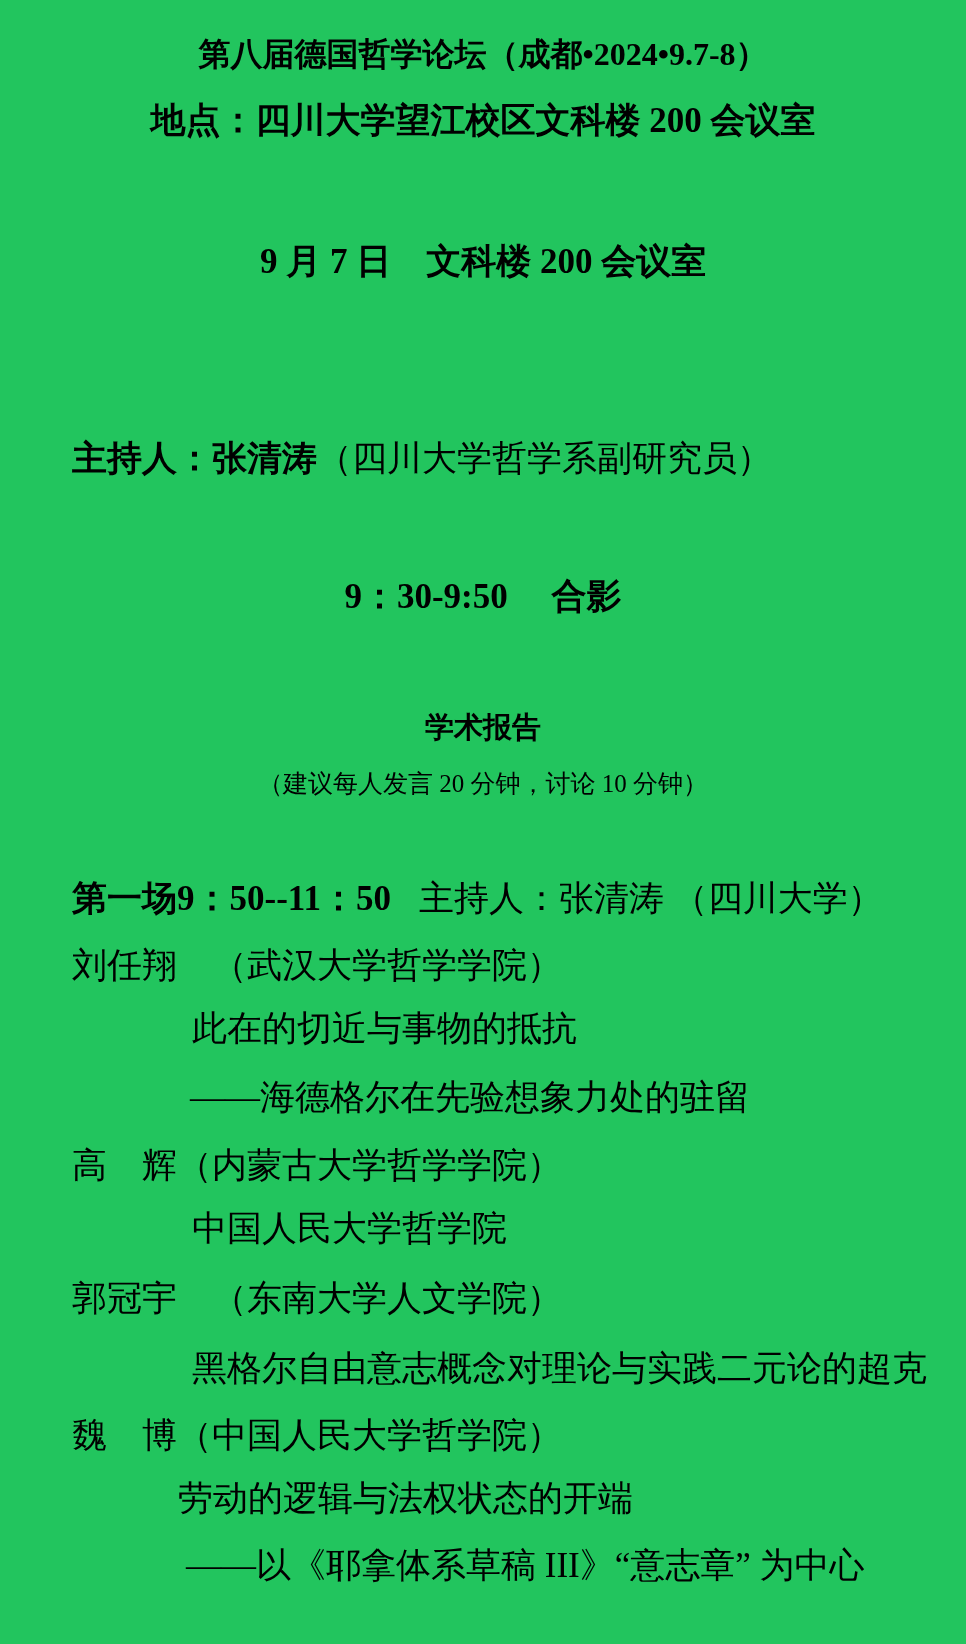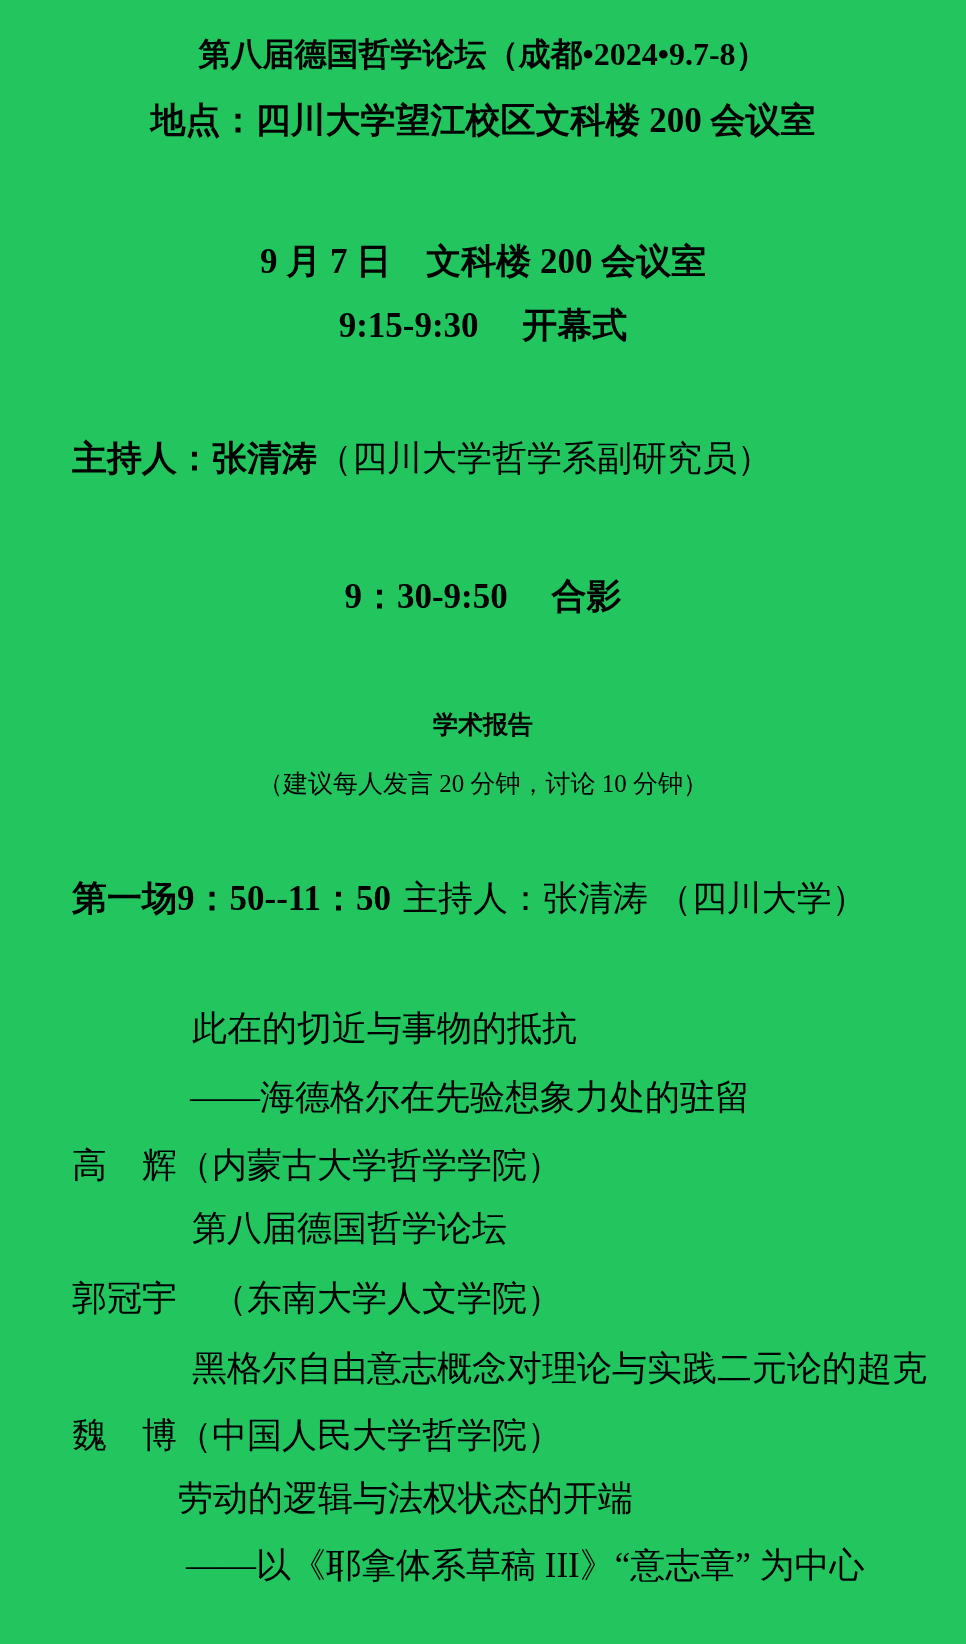--- a/index.html
+++ b/index.html
@@ -23,57 +23,57 @@
     white-space: pre;
     color: #000000;
   }
   .center {
     left: 0;
     width: 100%;
     text-align: center;
   }
   .bold { font-weight: bold; }
   .title-size  { font-size: 32px; }
-  .header-size { font-size: 25px; }
+  .header-size { font-size: 29px; }
   .note-size   { font-size: 25px; }
   .time-gap { }
-  .host-gap { margin-left: 12px; }
+  .host-gap { margin-left: 28px; }
 </style>
 </head>
 <body>
 
 <div class="page">
 
   <div class="ln center bold title-size" style="top:36px">第八届德国哲学论坛（成都•2024•9.7-8）</div>
 
   <div class="ln center bold" style="top:101px">地点：四川大学望江校区文科楼 200 会议室</div>
 
   <div class="ln center bold" style="top:242px">9 月 7 日　文科楼 200 会议室</div>
 
-  <div class="ln center bold" style="top:306px">9:15-9:30　 开幕式</div>
 
 
   <div class="ln" style="top:439px; left:72px"><span class="bold">主持人：</span><span class="bold">张清涛</span><span>（四川大学哲学系副研究员）</span></div>
 
   <div class="ln center bold" style="top:577px">9：30-9:50　 合影</div>
 
   <div class="ln center bold header-size" style="top:711px">学术报告</div>
 
   <div class="ln center note-size" style="top:770px">（建议每人发言 20 分钟，讨论 10 分钟）</div>
 
   <div class="ln" style="top:879px; left:72px"><span class="bold">第一场</span><span class="bold time-gap">9：50--11：50</span><span class="host-gap">主持人：张清涛 （四川大学）</span></div>
 
+  <div class="ln" style="top:946px; left:72px">刘任翔　（武汉大学哲学学院）</div>
 
   <div class="ln" style="top:1009px; left:192px">此在的切近与事物的抵抗</div>
 
   <div class="ln" style="top:1078px; left:190px">——海德格尔在先验想象力处的驻留</div>
 
   <div class="ln" style="top:1146px; left:72px">高　辉（内蒙古大学哲学学院）</div>
 
-  <div class="ln" style="top:1209px; left:192px">第八届德国哲学论坛</div>
+  <div class="ln" style="top:1209px; left:192px">中国人民大学哲学院</div>
 
   <div class="ln" style="top:1349px; left:192px">黑格尔自由意志概念对理论与实践二元论的超克</div>
 
   <div class="ln" style="top:1279px; left:72px">郭冠宇　（东南大学人文学院）</div>
 
   <div class="ln" style="top:1416px; left:72px">魏　博（中国人民大学哲学院）</div>
 
   <div class="ln" style="top:1479px; left:178px">劳动的逻辑与法权状态的开端</div>
 
   <div class="ln" style="top:1546px; left:186px">——以《耶拿体系草稿 III》“意志章” 为中心</div>

